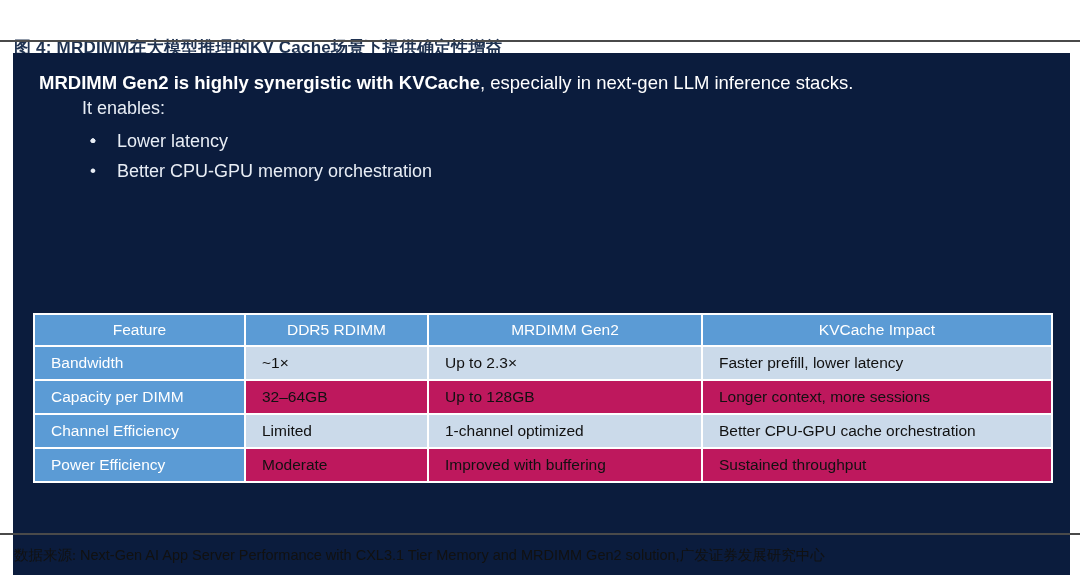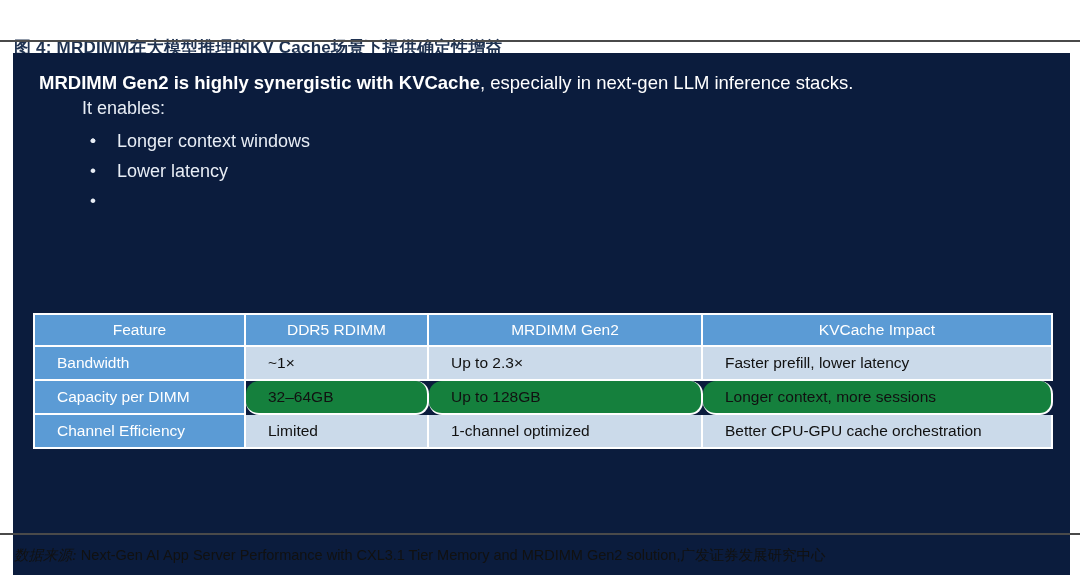--- a/index.html
+++ b/index.html
@@ -124,40 +124,39 @@
     box-sizing: border-box;
     white-space: nowrap;
   }
   #comparison-table th:first-child {
     border-left: 2px solid #FFFFFF;
   }
 
   #comparison-table td {
     height: 34px;
     font-size: 15.5px;
-    padding: 0 22px;
+    padding: 0 16px;
     box-sizing: border-box;
     border-right: 2px solid #FFFFFF;
     border-bottom: 2px solid #FFFFFF;
     white-space: nowrap;
     vertical-align: middle;
   }
   #comparison-table td.feature-cell {
     background: #5B9BD5;
     color: #FFFFFF;
     border-left: 2px solid #FFFFFF;
   }
   #comparison-table tr.row-odd td.data-cell {
     background: #CBDAEA;
     color: #111111;
   }
   #comparison-table tr.row-even td.data-cell {
-    background: #15803d;
+    background: #be185d;
     color: #111111;
-    border-radius: 13px;
   }
 
   
   #footer-rule {
     position: absolute;
     left: 0px;
     top: 533px;
     width: 1080px;
     height: 2px;
     background: #4A4A4A;
@@ -165,21 +164,20 @@
   #source-line {
     position: absolute;
     left: 14px;
     top: 546px;
     font-size: 14.5px;
     color: #111111;
     white-space: nowrap;
   }
   #source-line .src-label {
     font-family: "Liberation Serif", serif;
-    font-style: italic;
   }
   #source-line .src-cn {
     font-family: Liberation Sans, sans-serif;
   }
 </style>
 </head>
 <body>
 
 <div id="fig-title">图 4: MRDIMM在大模型推理的KV Cache场景下提供确定性增益</div>
 <div id="title-rule"></div>
@@ -191,28 +189,28 @@
   </div>
 
   <div id="enables-label">It enables:</div>
 
   <ul id="bullet-list">
     <li>
       <span class="bullet-dot">•</span>
     </li>
     <li>
       <span class="bullet-dot">•</span>
-      <span>Longer context windows</span>
     </li>
     <li>
       <span class="bullet-dot">•</span>
       <span>Lower latency</span>
     </li>
     <li>
       <span class="bullet-dot">•</span>
+      <span>Better CPU-GPU memory orchestration</span>
     </li>
   </ul>
 
   <table id="comparison-table">
     <colgroup>
       <col class="c1">
         <col class="c2">
         <col class="c3">
         <col class="c4">
     </colgroup>
@@ -236,20 +234,26 @@
         <td class="data-cell">32–64GB</td>
         <td class="data-cell">Up to 128GB</td>
         <td class="data-cell">Longer context, more sessions</td>
       </tr>
       <tr class="row-odd">
         <td class="feature-cell">Channel Efficiency</td>
         <td class="data-cell">Limited</td>
         <td class="data-cell">1-channel optimized</td>
         <td class="data-cell">Better CPU-GPU cache orchestration</td>
       </tr>
+      <tr class="row-even">
+        <td class="feature-cell">Power Efficiency</td>
+        <td class="data-cell">Moderate</td>
+        <td class="data-cell">Improved with buffering</td>
+        <td class="data-cell">Sustained throughput</td>
+      </tr>
     </tbody>
   </table>
 
 </div>
 
 <div id="footer-rule"></div>
 <div id="source-line">
   <span class="src-label">数据来源:</span><span> Next-Gen AI App Server Performance with CXL3.1 Tier Memory and MRDIMM Gen2 solution,</span><span class="src-cn">广发证券发展研究中心</span>
 </div>
 

